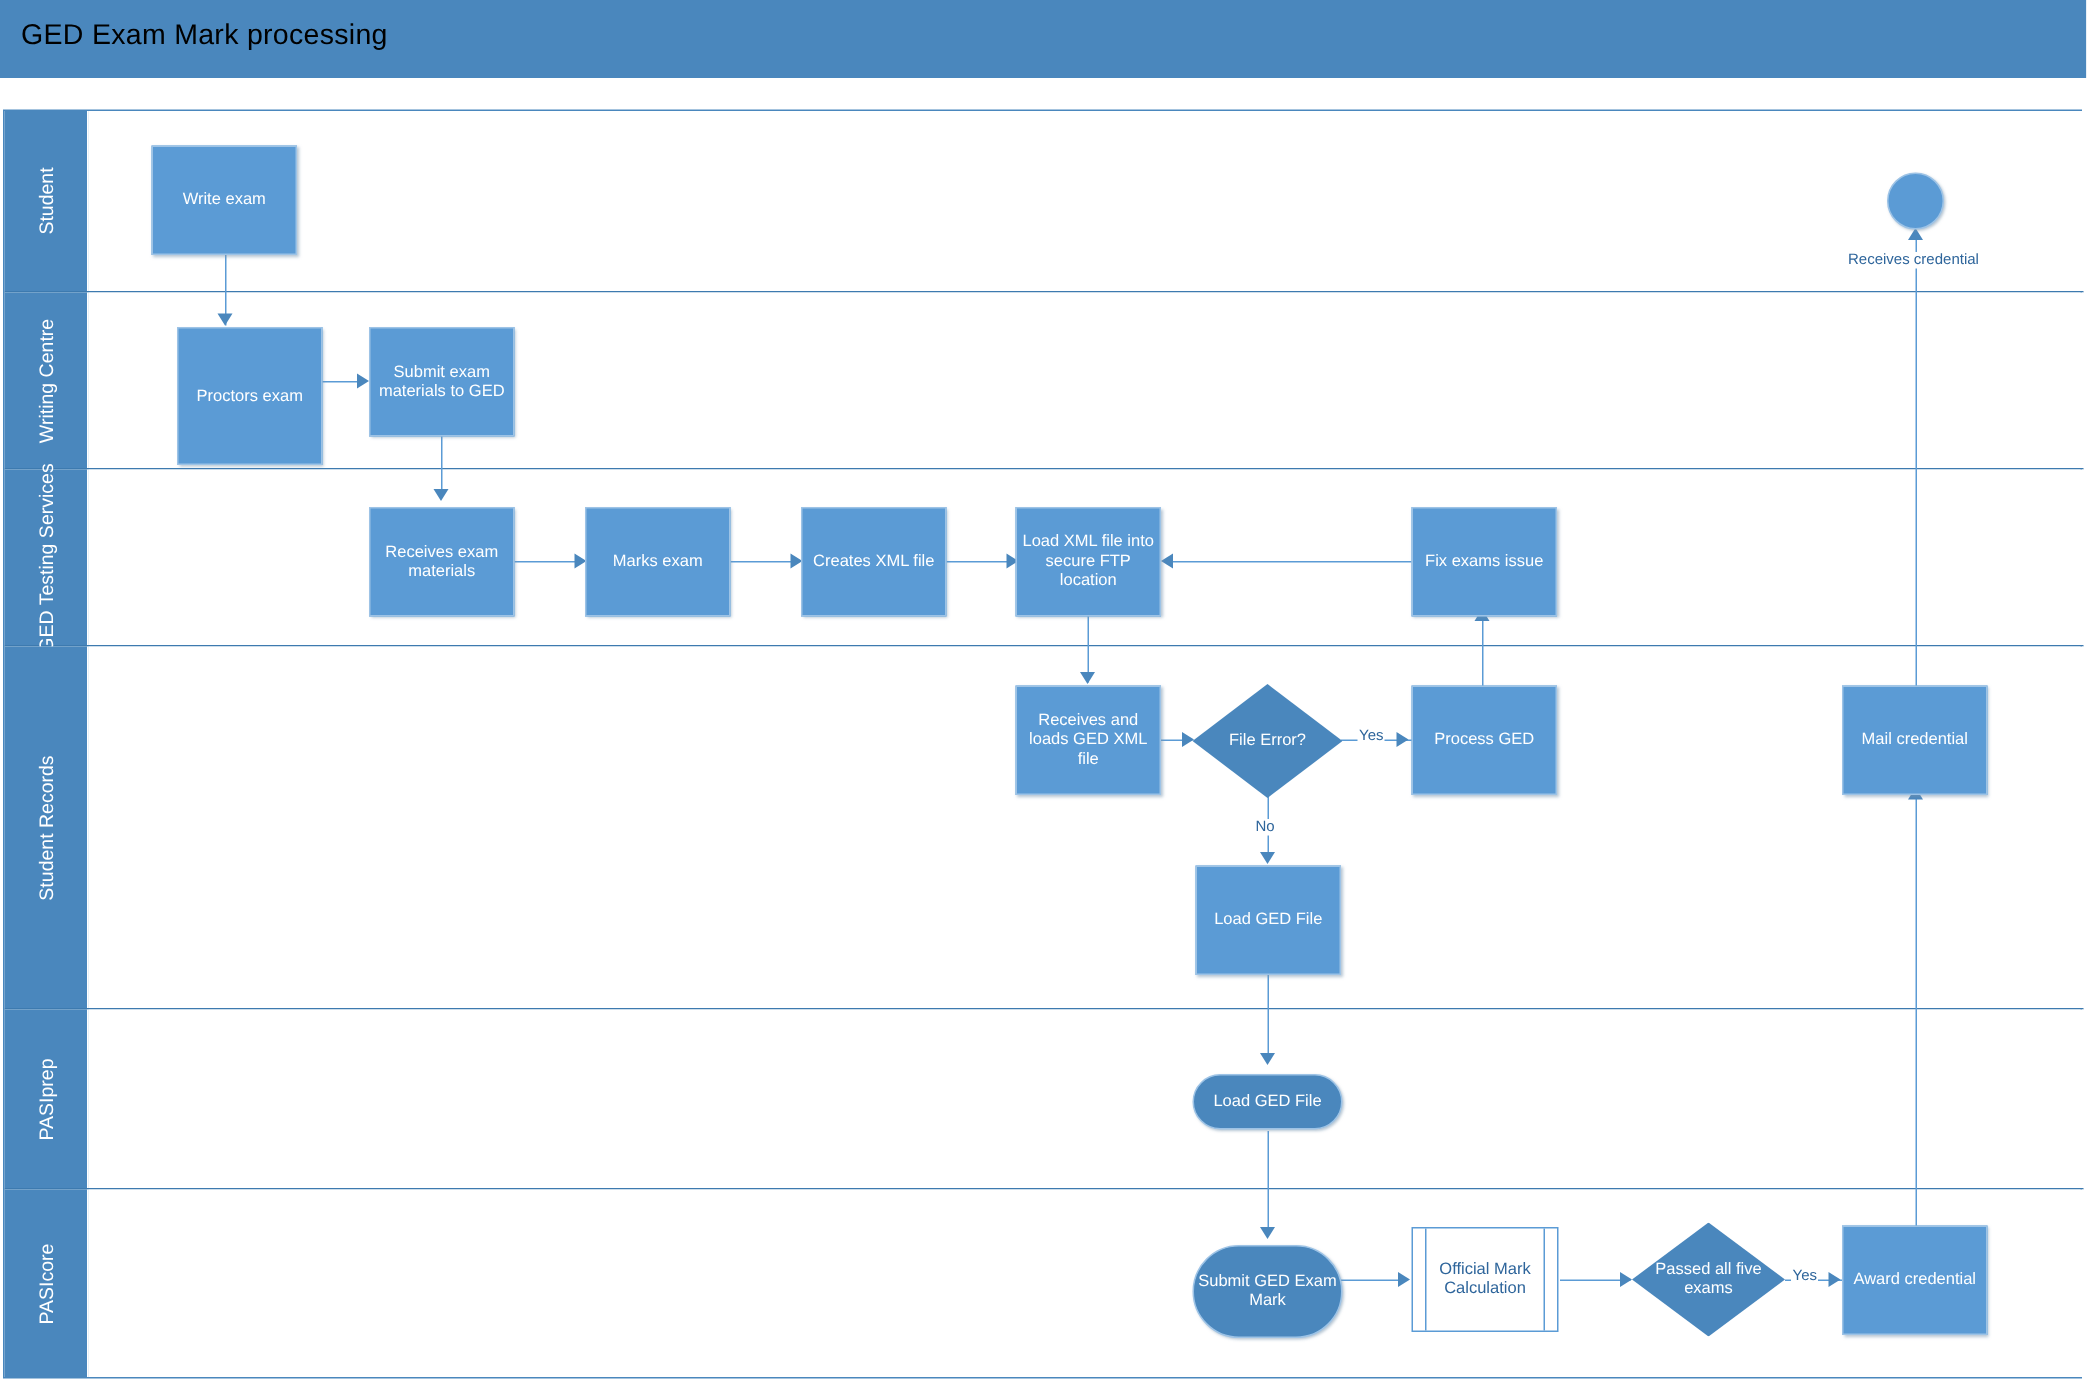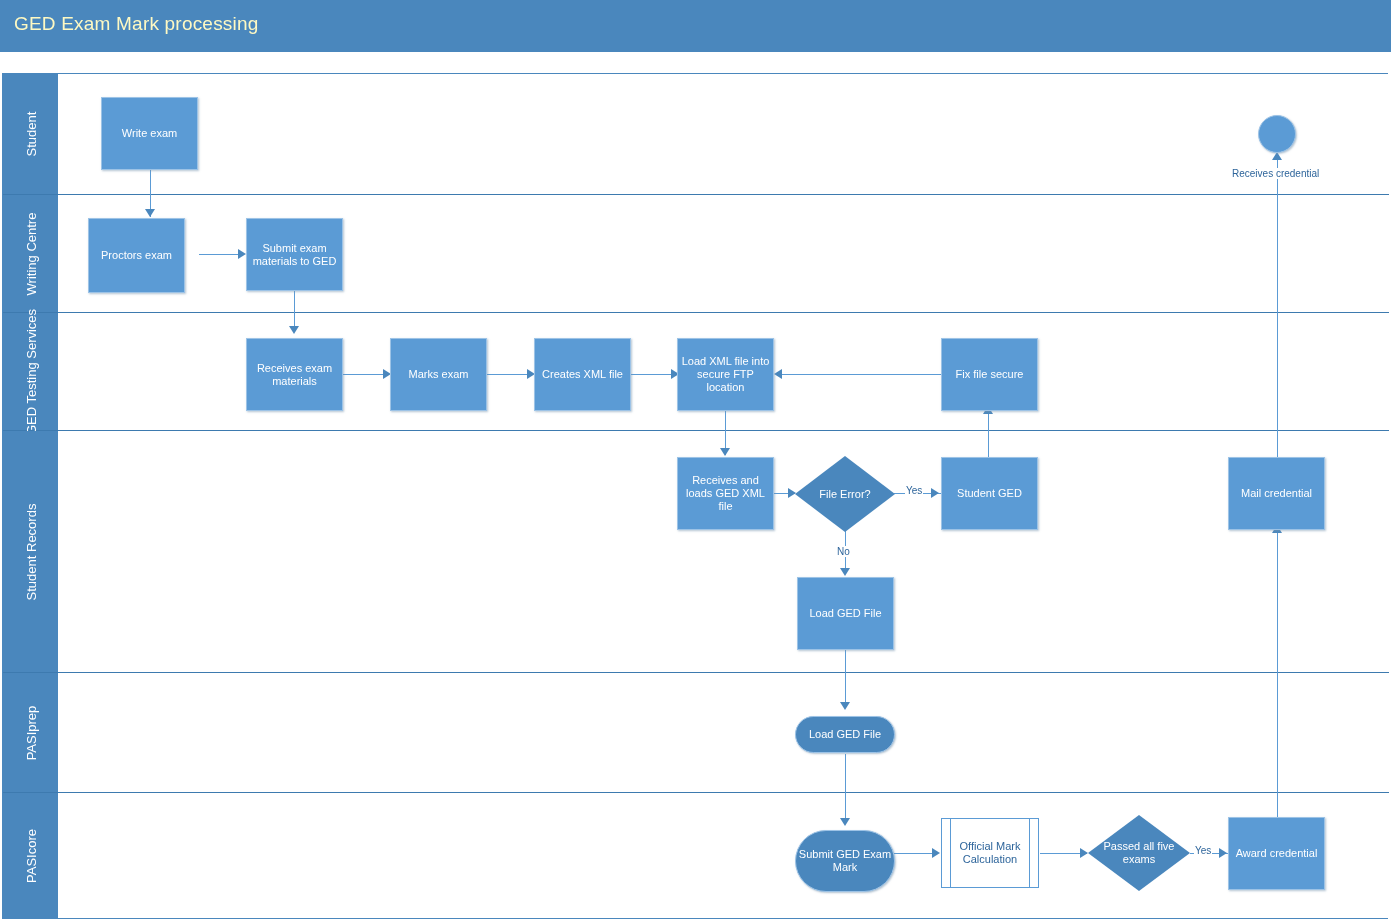--- a/index.html
+++ b/index.html
@@ -1,21 +1,21 @@
 <!DOCTYPE html>
 <html><head>
 <meta charset="utf-8">
 <style>
   html,body{margin:0;padding:0;background:#ffffff;}
   body{font-family:"Liberation Sans","DejaVu Sans",sans-serif;}
   #canvas{position:relative;width:1391px;height:921px;overflow:hidden;background:#ffffff;}
 
   
   .titlebar{position:absolute;left:0;top:0;width:1391px;height:52px;background:#4A87BD;}
-  .titlebar .txt{position:absolute;left:14px;top:13px;color:#fef9c3;font-size:19px;letter-spacing:.2px;}
+  .titlebar .txt{position:absolute;left:14px;top:13px;color:#000000;font-size:19px;letter-spacing:.2px;}
 
   .processband{position:absolute;left:0;top:53px;width:1391px;height:20px;background:#4A87BD;
     border-top:1px solid #eaf2f9;}
   .processband .txt{position:absolute;right:8px;top:2px;color:#ffffff;font-size:13px;}
 
   
   .laneframe{position:absolute;left:2px;top:73px;width:1386px;height:846px;
     border:1px solid #4A87BD;box-sizing:border-box;background:#ffffff;}
 
   .lane{position:absolute;left:0;width:1386px;box-sizing:border-box;
@@ -178,54 +178,54 @@
   <div class="arrow ar-up" style="left:1272px;top:152px;"></div>
   <div class="elabel" style="left:1231px;top:168px;">Receives credential</div>
 
   <div class="shape proc" style="left:101px;top:97px;width:97px;height:73px;">
     <span>Write exam</span>
   </div>
   <div class="shape circle" style="left:1258px;top:115px;width:38px;height:38px;">
     <span></span>
   </div>
 
-  <div class="shape proc" style="left:88px;top:218px;width:97px;height:75px;">
+  <div class="shape proc" style="left:118px;top:218px;width:97px;height:92px;">
     <span>Proctors exam</span>
   </div>
   <div class="shape proc" style="left:246px;top:218px;width:97px;height:73px;">
     <span>Submit exam materials to GED</span>
   </div>
 
   <div class="shape proc" style="left:390px;top:338px;width:97px;height:73px;">
     <span>Marks exam</span>
   </div>
   <div class="shape proc" style="left:246px;top:338px;width:97px;height:73px;">
     <span>Receives exam materials</span>
   </div>
   <div class="shape proc" style="left:534px;top:338px;width:97px;height:73px;">
     <span>Creates XML file</span>
   </div>
   <div class="shape proc" style="left:677px;top:338px;width:97px;height:73px;">
     <span>Load XML file into secure FTP location</span>
   </div>
   <div class="shape proc" style="left:941px;top:338px;width:97px;height:73px;">
-    <span>Fix file secure</span>
+    <span>Fix exams issue</span>
   </div>
 
   <div class="shape proc" style="left:677px;top:457px;width:97px;height:73px;">
     <span>Receives and loads GED XML file</span>
   </div>
 
   <div class="dia" style="left:795px;top:456px;width:100px;height:76px;">
     <div class="body"></div>
     <div class="lbl">File Error?</div>
   </div>
 
   <div class="shape proc" style="left:941px;top:457px;width:97px;height:73px;">
-    <span>Student GED</span>
+    <span>Process GED</span>
   </div>
 
   <div class="shape proc" style="left:797px;top:577px;width:97px;height:73px;">
     <span>Load GED File</span>
   </div>
 
   <div class="shape proc" style="left:1228px;top:457px;width:97px;height:73px;">
     <span>Mail credential</span>
   </div>
 

